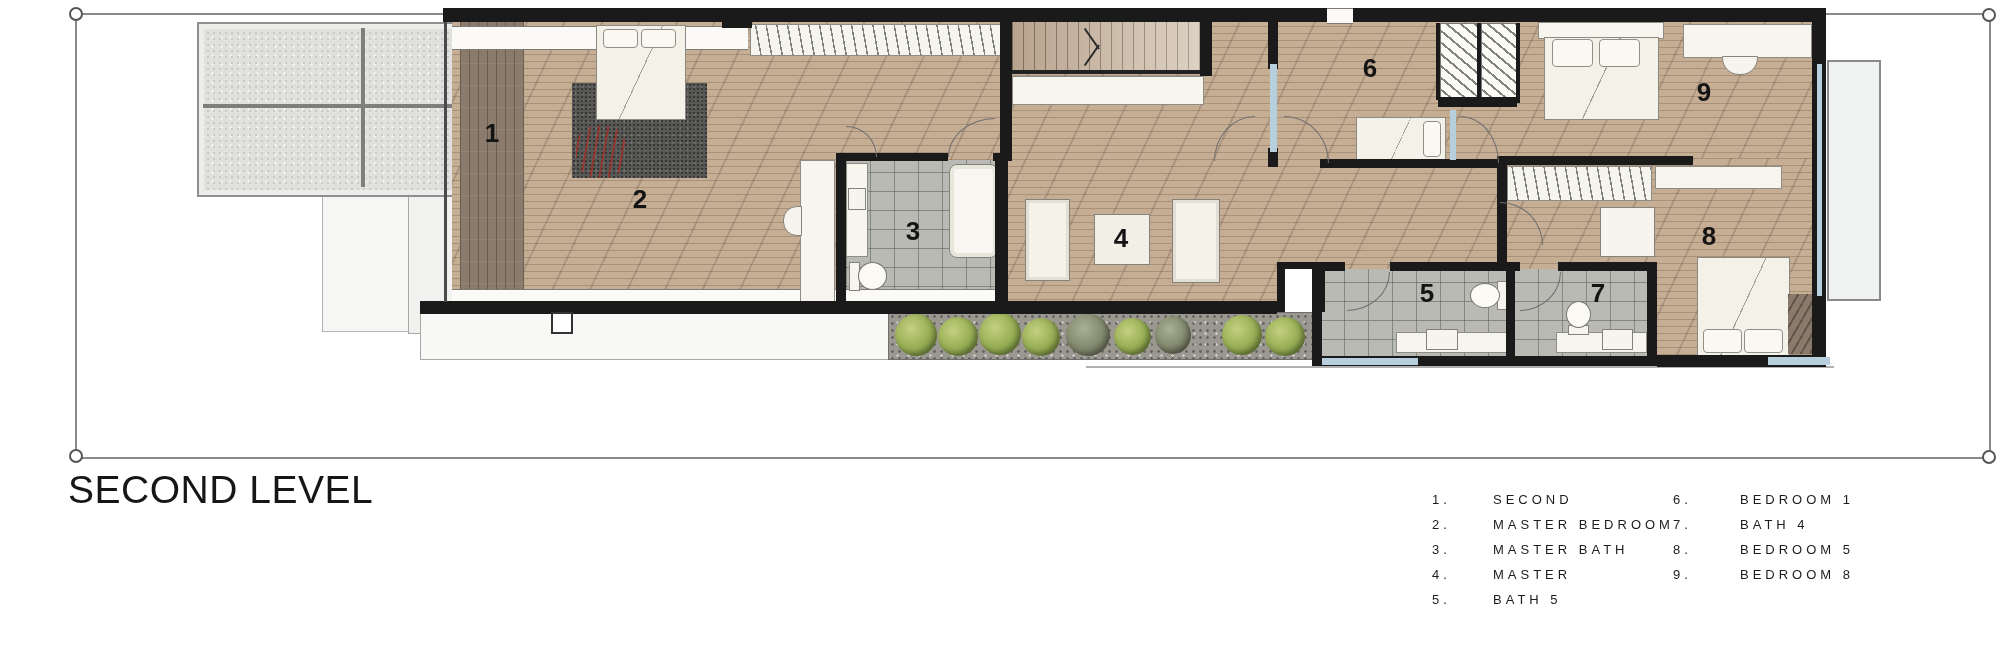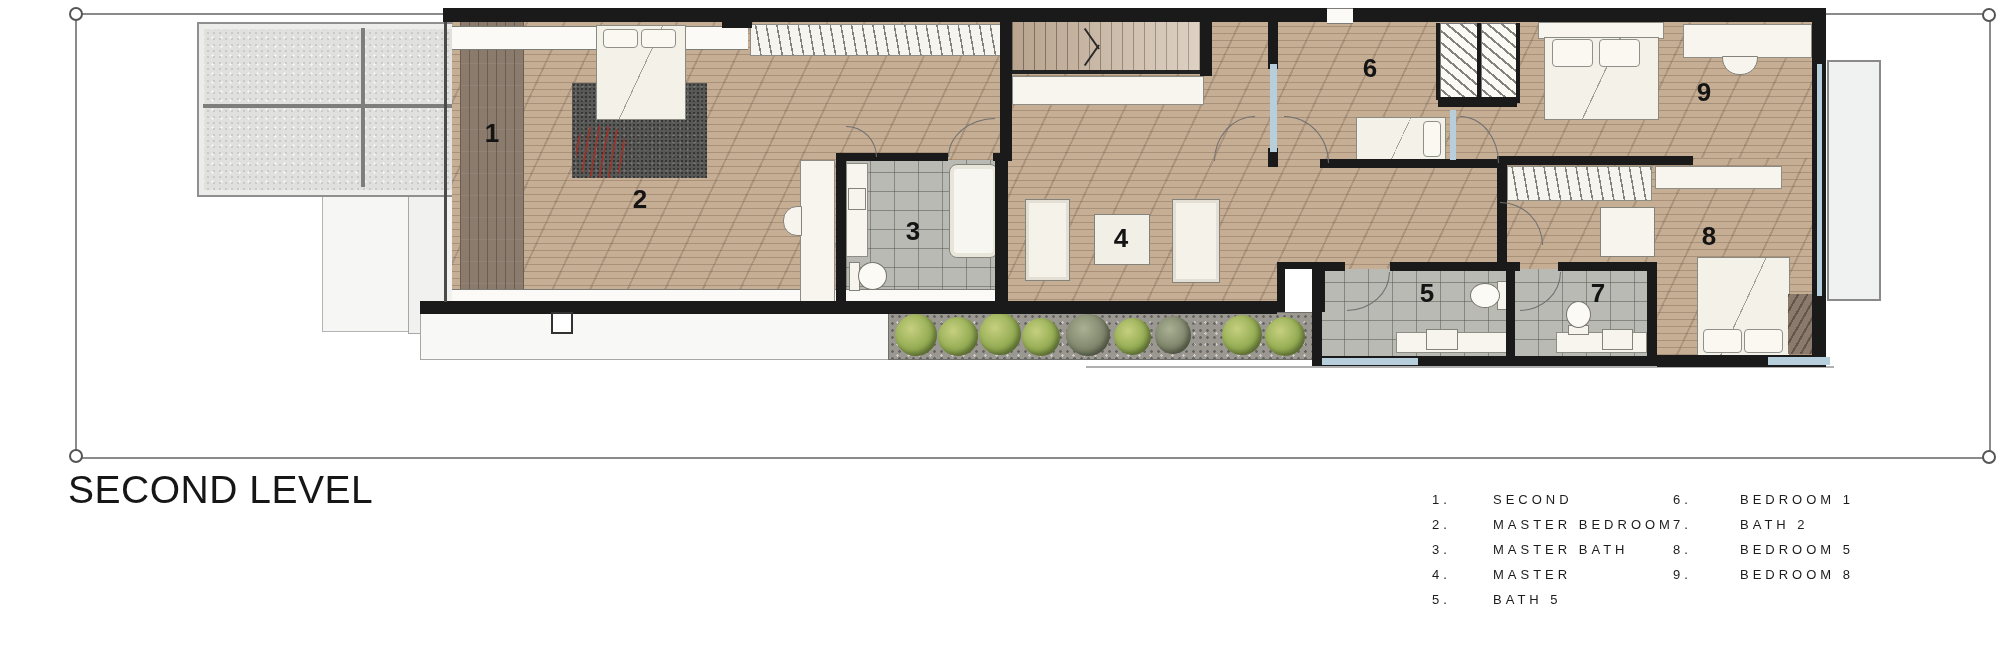--- a/index.html
+++ b/index.html
@@ -263,21 +263,21 @@
     <div class="lg-row" style="left:0;top:100px;">
         <span class="lg-num">5.</span>
         <span class="lg-name" style="left:61px;">BATH 5</span>
       </div>
     <div class="lg-row" style="left:241px;top:0;">
         <span class="lg-num">6.</span>
         <span class="lg-name" style="left:67px;">BEDROOM 1</span>
       </div>
     <div class="lg-row" style="left:241px;top:25px;">
         <span class="lg-num">7.</span>
-        <span class="lg-name" style="left:67px;">BATH 2</span>
+        <span class="lg-name" style="left:67px;">BATH 4</span>
       </div>
     <div class="lg-row" style="left:241px;top:50px;">
         <span class="lg-num">8.</span>
         <span class="lg-name" style="left:67px;">BEDROOM 5</span>
       </div>
     <div class="lg-row" style="left:241px;top:75px;">
         <span class="lg-num">9.</span>
         <span class="lg-name" style="left:67px;">BEDROOM 8</span>
       </div>
   </div>

